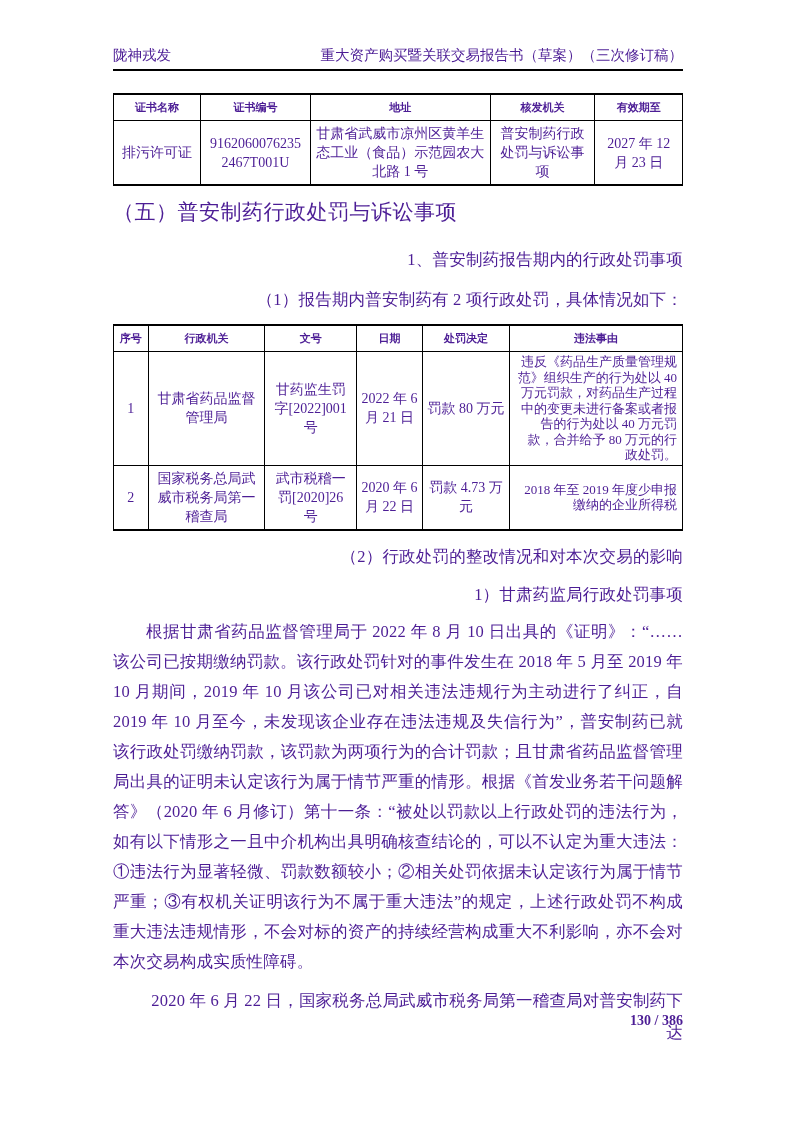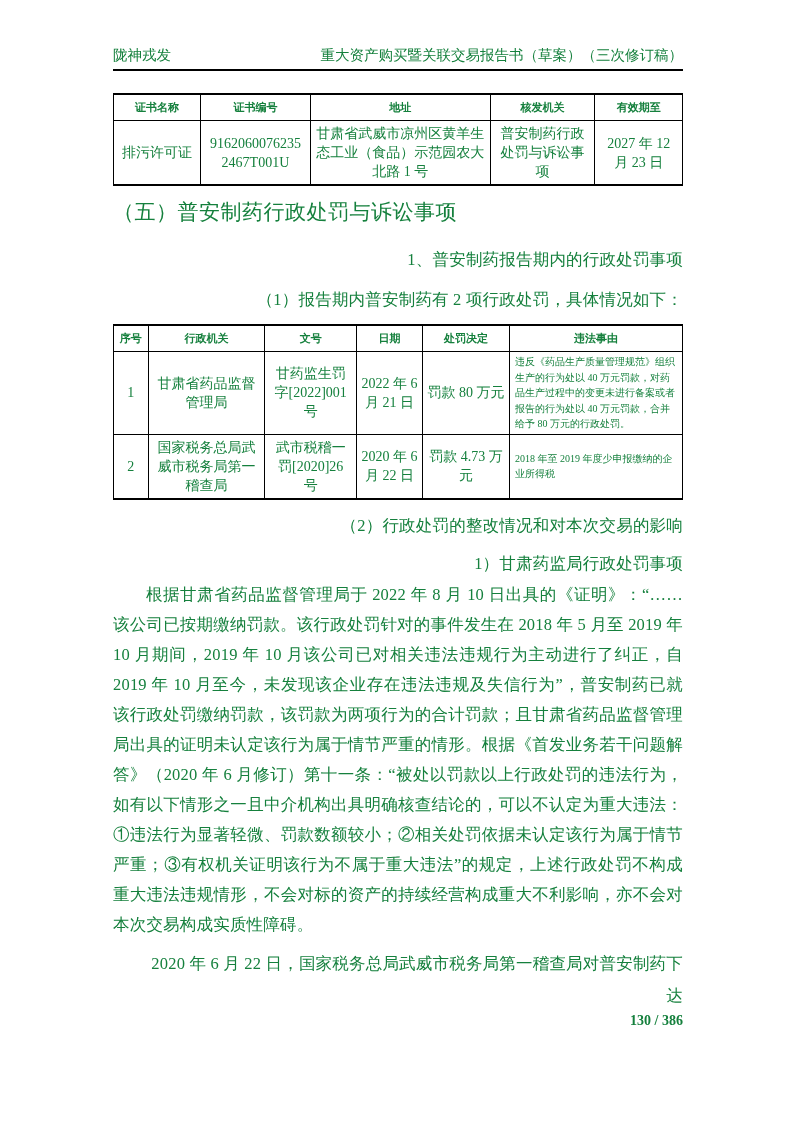--- a/index.html
+++ b/index.html
@@ -3,21 +3,21 @@
 <meta charset="utf-8">
 <style>
   * { box-sizing: border-box; }
   html, body { margin: 0; padding: 0; background: #ffffff; }
   .page {
     position: relative;
     width: 793px;
     height: 1062px;
     margin: 0 auto;
     background: #ffffff;
-    color: #15803d;
+    color: #4c1d95;
     font-family: "Liberation Serif", serif;
     padding: 46px 110px 0 113px;
     overflow: hidden;
   }
   
   .header-row {
     display: flex;
     justify-content: space-between;
     align-items: flex-end;
     padding-bottom: 5px;
@@ -39,42 +39,42 @@
     vertical-align: middle;
     padding: 3px 4px;
     word-break: break-word;
   }
   th { font-size: 11px; font-weight: 700; line-height: 19px; }
   .cert-table { margin-top: 22px; }
   .cert-table td { font-size: 14px; line-height: 19px; }
   .penalty-table { margin-top: 8px; }
   .penalty-table td { font-size: 14px; line-height: 19px; }
   .penalty-table td.reason {
-    text-align: left;
-    font-size: 10px;
+    text-align: right;
+    font-size: 13px;
     line-height: 15.5px;
     padding: 2px 5px;
   }
   
   .section-heading {
     margin: 12px 0 0;
     font-family: "Liberation Sans", sans-serif;
     font-size: 21px;
     font-weight: 400;
     line-height: 28px;
     letter-spacing: 0.5px;
   }
   p { margin: 0; }
   .para { font-size: 16.5px; line-height: 32px; letter-spacing: 0.2px; }
   .indent2 { text-indent: 33px; text-align: right; }
   .p-item1 { margin-top: 18px; }
   .p-intro { margin-top: 8px; }
   .p-item2 { margin-top: 10px; }
   .p-sub1 { margin-top: 6px; }
-  .para-main { line-height: 30px; text-align: justify; }
+  .para-main { margin-top: 6px; line-height: 30px; text-align: justify; }
   .p-sub2 { margin-top: 8px; }
   .para-tax { margin-top: 8px; }
   
   .page-footer {
     position: absolute;
     top: 1013px;
     right: 110px;
     font-size: 14px;
     font-weight: 700;
   }

